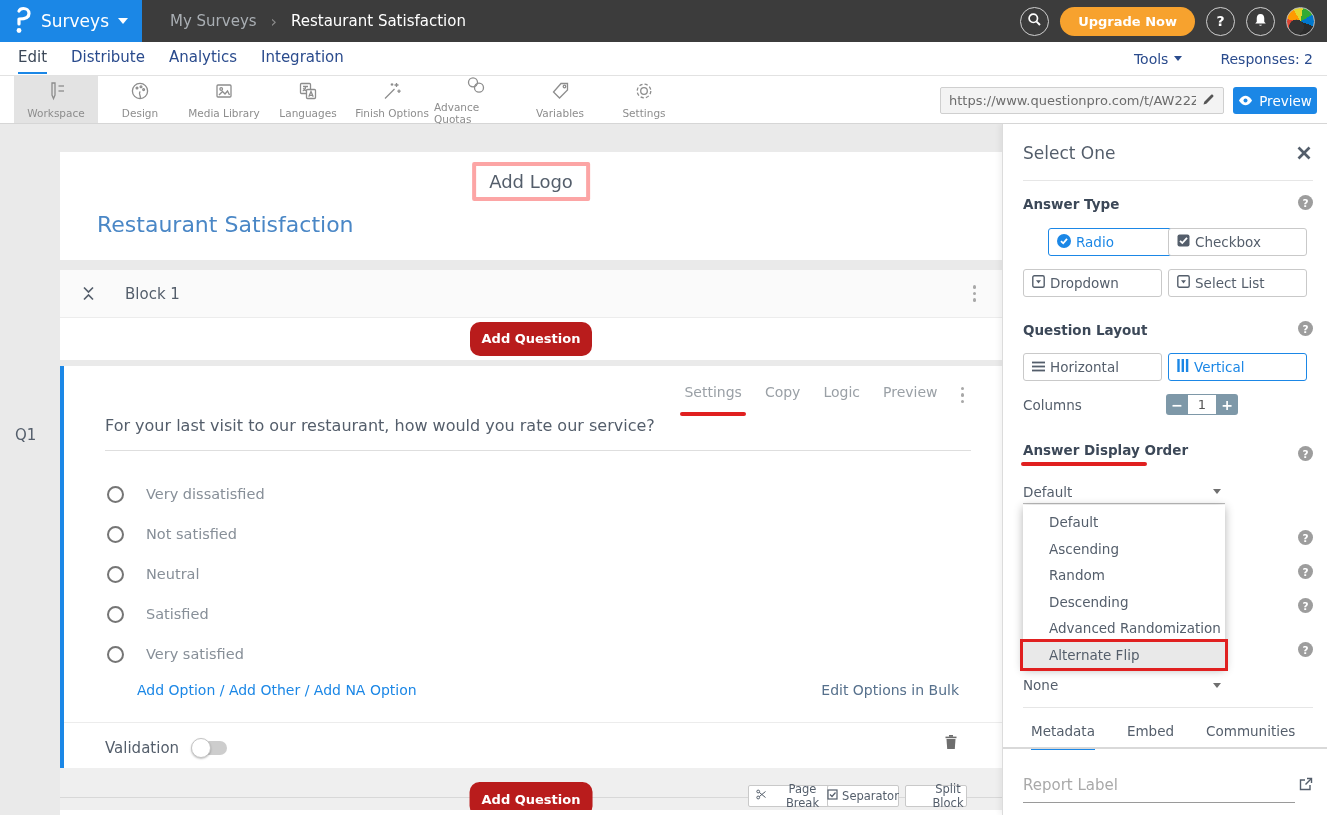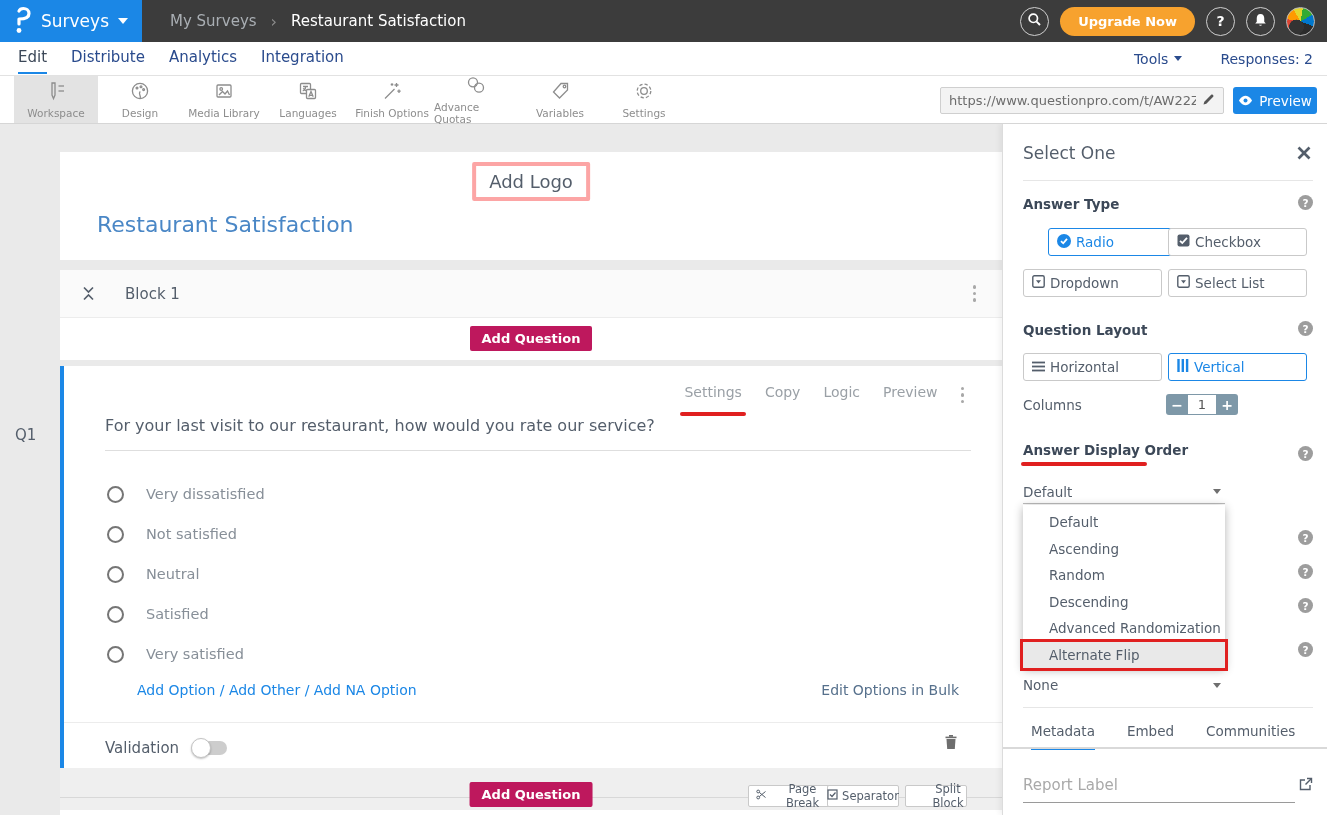--- a/index.html
+++ b/index.html
@@ -45,21 +45,21 @@
   .add-logo-btn { position:absolute; left:50%; transform:translateX(-50%); top:10px; padding:5px 13px; background:#fff; border:4px solid #fca5a5; border-radius:2px; color:#545e6b; font-size:18px; font-family:inherit; cursor:pointer;text-align:right; }
   .survey-title { position:absolute; left:37px; top:60px; font-size:22px; color:#4a87c6; }
 
   .block-card { left:60px; top:270px; width:942px; height:90px; }
   .block-header { height:48px; background:#fafafa; border-bottom:1px solid #ececec; display:flex; align-items:center; }
   .collapse-icon { margin-left:22px; cursor:pointer; display:flex; }
   .block-title { margin-left:30px; font-size:15px; color:#545e6b; }
   .kebab { margin-left:auto; margin-right:26px; display:flex; flex-direction:column; gap:3px; cursor:pointer; }
   .kebab i { width:3.5px; height:3.5px; border-radius:50%; background:#a8a8a8; }
   .block-addrow { height:41px; display:flex; align-items:center; justify-content:center; }
-  .add-q-btn { height:25px; padding:0 12px; background:#be185d; border:none; border-radius:2px; color:#fff; font-weight:bold; font-size:13px; font-family:inherit; cursor:pointer; }
+  .add-q-btn { height:34px; padding:0 12px; background:#b91c1c; border:none; border-radius:10px; color:#fff; font-weight:bold; font-size:13px; font-family:inherit; cursor:pointer; }
 
   .question-card { left:60px; top:366px; width:942px; height:402px; border-left:4px solid #1b87e6; }
   .q-label { position:absolute; left:15px; top:426px; font-size:15px; color:#545e6b; }
   .q-tabs { position:absolute; right:38px; top:18px; display:flex; gap:23px; align-items:center; color:#9aa0a6; font-size:14px; }
   .q-tab { cursor:pointer; position:relative; padding-bottom:6px; }
   .q-tab.annotated::after { content:""; position:absolute; left:-4px; right:-4px; bottom:-10px; height:4px; background:#e02020; border-radius:2px; }
   .q-text { position:absolute; left:41px; top:50px; width:866px; font-size:16px; color:#545e6b; padding-bottom:15px; border-bottom:1px solid #dedede; }
   .options { position:absolute; left:43px; top:108px; }
   .option-row { height:40px; display:flex; align-items:center; gap:22px; cursor:pointer; }
   .radio-circle { width:17px; height:17px; border:2px solid #757575; border-radius:50%; background:#fff; flex:none; }

